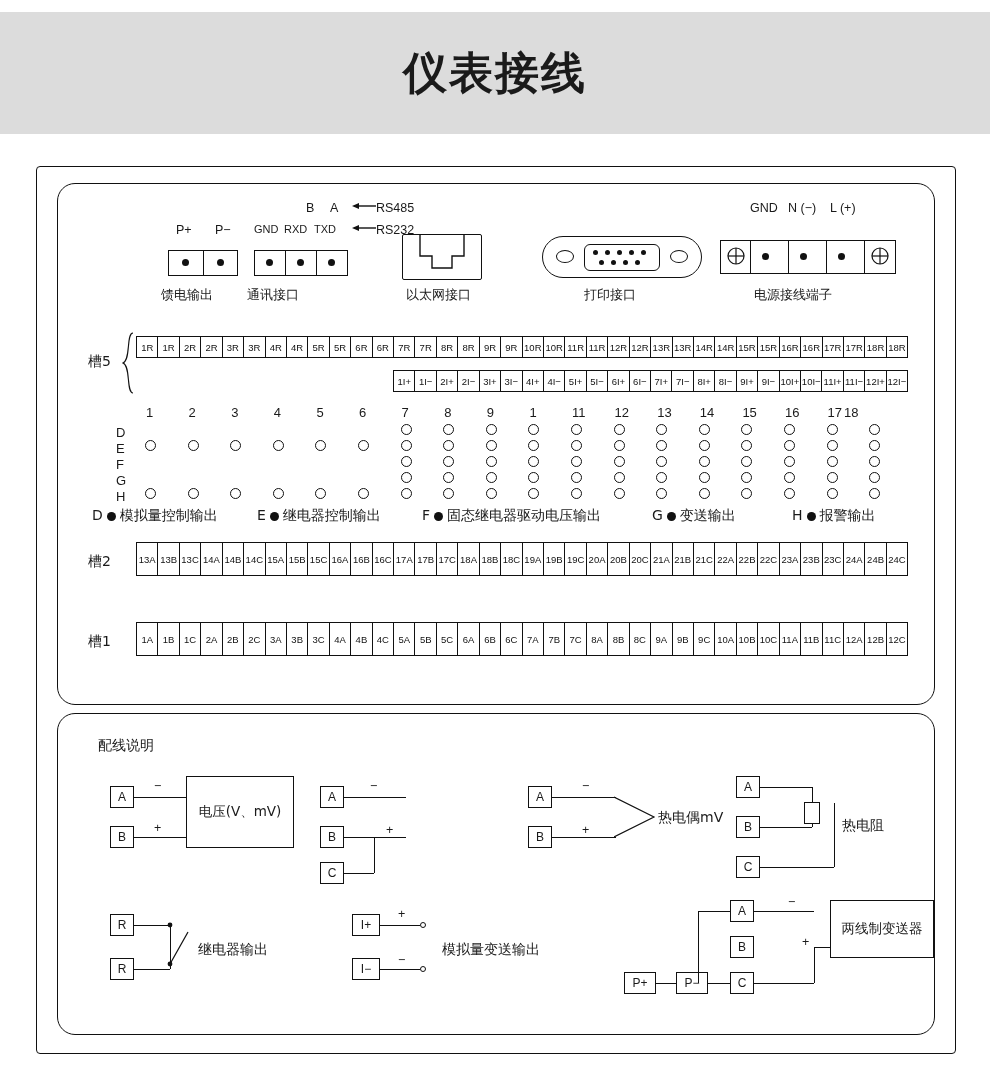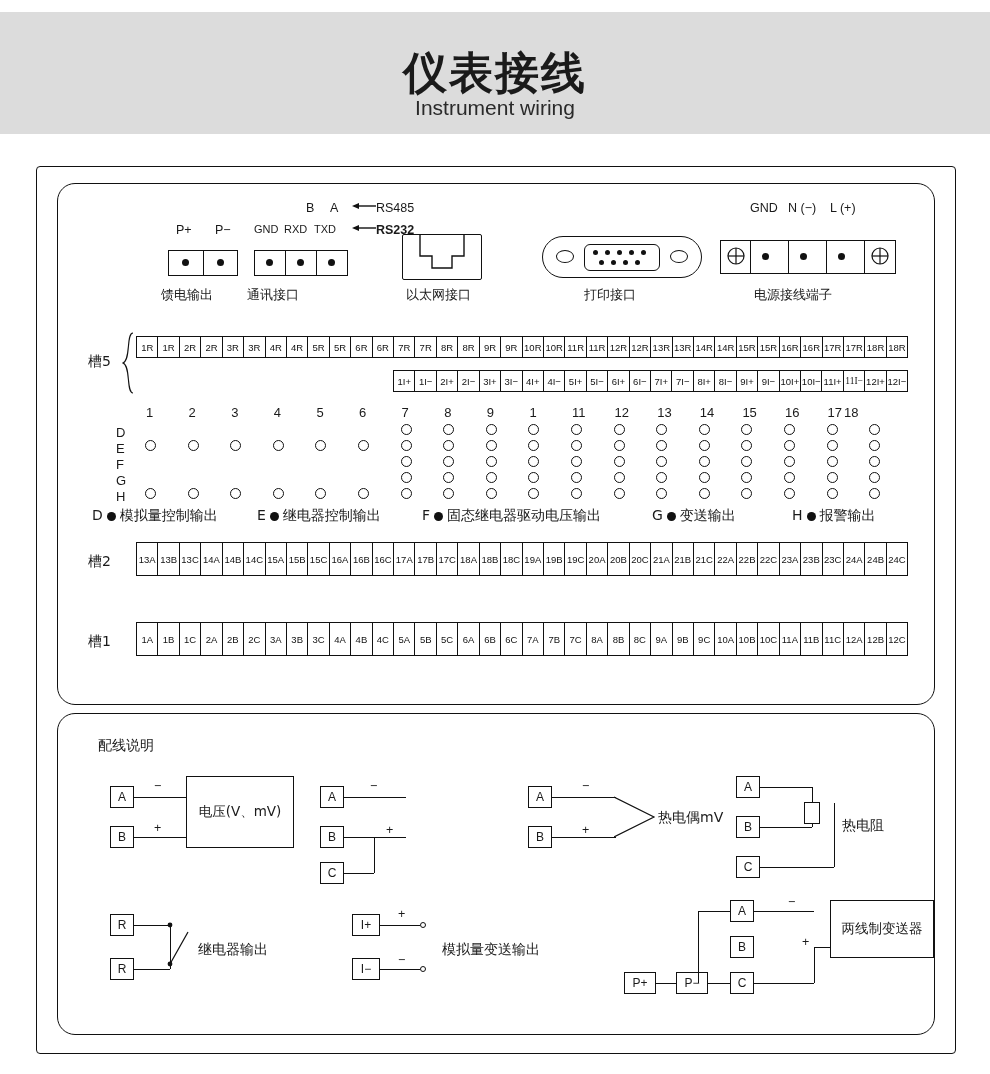--- a/index.html
+++ b/index.html
@@ -80,21 +80,20 @@
   .db9inner{position:absolute;border:1.5px solid #111;box-sizing:border-box;border-radius:6px;background:#fff;}
   .pin{position:absolute;width:5px;height:5px;border-radius:50%;background:#111;}
   .screwcirc{position:absolute;border:1.5px solid #111;border-radius:50%;box-sizing:border-box;background:#fff;}
 </style>
 </head>
 <body>
 
 <div class="topbar"></div>
 <div class="banner">
   <div class="banner-title">仪表接线</div>
-  <div class="banner-sub">Instrument wiring</div>
 </div>
 
 <div class="frame">
 
   <div class="panel panel-top">
 
     <div class="t" style="left:118px;top:40px;">P+</div>
     <div class="t" style="left:157px;top:40px;">P−</div>
     <div class="blk" style="left:110px;top:66px;width:70px;height:26px;"></div>
     <div class="line vline" style="left:145px;top:66px;height:26px;"></div>
@@ -106,21 +105,21 @@
     <div class="t" style="left:272px;top:18px;">A</div>
     <div class="t" style="left:318px;top:18px;">RS485</div>
     <svg style="position:absolute;left:294px;top:16px;" width="24" height="12">
       <line x1="24" y1="6" x2="4" y2="6" stroke="#111" stroke-width="1.4"></line>
       <polygon points="0,6 7,3 7,9" fill="#111"></polygon>
     </svg>
 
     <div class="t s11" style="left:196px;top:40px;">GND</div>
     <div class="t s11" style="left:226px;top:40px;">RXD</div>
     <div class="t s11" style="left:256px;top:40px;">TXD</div>
-    <div class="t" style="left:318px;top:40px;font-weight:bold;">RS232</div>
+    <div class="t" style="left:318px;top:40px;">RS232</div>
     <svg style="position:absolute;left:294px;top:38px;" width="24" height="12">
       <line x1="24" y1="6" x2="4" y2="6" stroke="#111" stroke-width="1.4"></line>
       <polygon points="0,6 7,3 7,9" fill="#111"></polygon>
     </svg>
 
     <div class="blk" style="left:196px;top:66px;width:94px;height:26px;"></div>
     <div class="line vline" style="left:227px;top:66px;height:26px;"></div>
     <div class="line vline" style="left:258px;top:66px;height:26px;"></div>
     <div class="dot" style="left:208px;top:75px;"></div>
     <div class="dot" style="left:239px;top:75px;"></div>
@@ -230,21 +229,21 @@
         <div class="cell" style="flex: 1 1 0px;">6I−</div>
         <div class="cell" style="flex: 1 1 0px;">7I+</div>
         <div class="cell" style="flex: 1 1 0px;">7I−</div>
         <div class="cell" style="flex: 1 1 0px;">8I+</div>
         <div class="cell" style="flex: 1 1 0px;">8I−</div>
         <div class="cell" style="flex: 1 1 0px;">9I+</div>
         <div class="cell" style="flex: 1 1 0px;">9I−</div>
         <div class="cell" style="flex: 1 1 0px;">10I+</div>
         <div class="cell" style="flex: 1 1 0px;">10I−</div>
         <div class="cell" style="flex: 1 1 0px;">11I+</div>
-        <div class="cell" style="flex: 1 1 0px; font-family: Liberation Serif, serif;">11I−</div>
+        <div class="cell" style="flex: 1 1 0px;">11I−</div>
         <div class="cell" style="flex: 1 1 0px;">12I+</div>
         <div class="cell" style="flex: 1 1 0px;">12I−</div>
       </div>
 
     <div id="matrix-numbers">
         <div class="t s13" style="left: 88px; top: 222px;">1</div>
         <div class="t s13" style="left: 130.6px; top: 222px;">2</div>
         <div class="t s13" style="left: 173.2px; top: 222px;">3</div>
         <div class="t s13" style="left: 215.8px; top: 222px;">4</div>
         <div class="t s13" style="left: 258.4px; top: 222px;">5</div>

